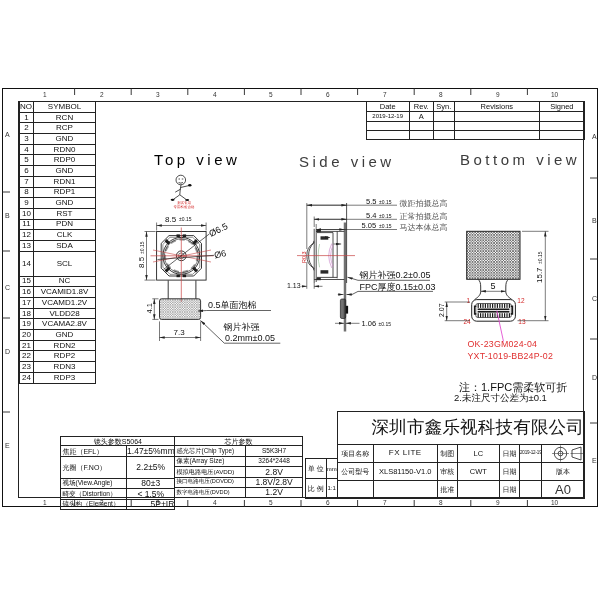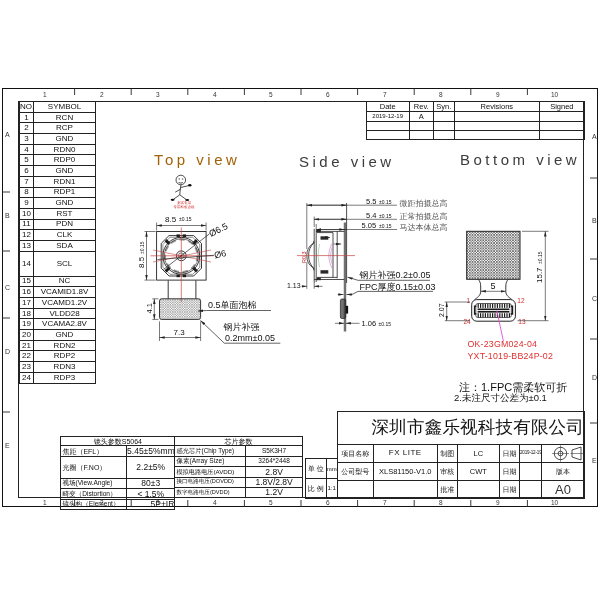--- a/index.html
+++ b/index.html
@@ -186,21 +186,21 @@
 <tr style="height:9.2px;">
           <td></td>
           <td></td>
           <td></td>
           <td></td>
           <td></td>
         </tr>
 </tbody>
     </table>
 
-<div class="abs" style="left:154px;top:151px;font-size:15px;letter-spacing:3.5px;color:#a16207;">Top view</div>
+<div class="abs" style="left:154px;top:151px;font-size:15px;letter-spacing:3.5px;color:#000000;">Top view</div>
 
 <div class="abs" style="left:460px;top:151px;font-size:15px;letter-spacing:3.5px;color:#3c3c3c;">Bottom view</div>
 
 <div class="abs" style="left:299px;top:153px;font-size:15px;letter-spacing:3.5px;color:#3c3c3c;">Side view</div>
 
 <svg class="abs" style="left:0;top:0;" width="600" height="600" viewBox="0 0 600 600">
 <defs>
 <pattern id="hfoam" width="2.4" height="2.4" patternUnits="userSpaceOnUse">
 <path d="M0,0 L2.4,2.4 M2.4,0 L0,2.4" stroke="#7f7f7f" stroke-width="0.5"></path>
 </pattern>
@@ -493,21 +493,21 @@
 <colgroup>
         <col style="width:65.7px">
         <col style="width:48.3px">
       </colgroup>
 <tbody>
         <tr style="height:9px;">
           <td colspan="2" style="font-size:7px;">镜头参数S5064</td>
         </tr>
 <tr style="height:10.4px;">
           <td style="width:65.7px;text-align:left;padding-left:1px;">焦距（EFL）</td>
-          <td style="width:48.3px;font-size:8.5px;">5.45±5%mm</td>
+          <td style="width:48.3px;font-size:8.5px;">1.47±5%mm</td>
         </tr>
 <tr style="height:22px;">
           <td style="text-align:left;padding-left:1px;">光圈（F.NO）</td>
           <td style="font-size:8.5px;">2.2±5%</td>
         </tr>
 <tr style="height:10.4px;">
           <td style="text-align:left;padding-left:1px;font-size:6.6px;">视场(View.Angle)</td>
           <td style="font-size:8.5px;">80±3</td>
         </tr>
 <tr style="height:10.4px;">

